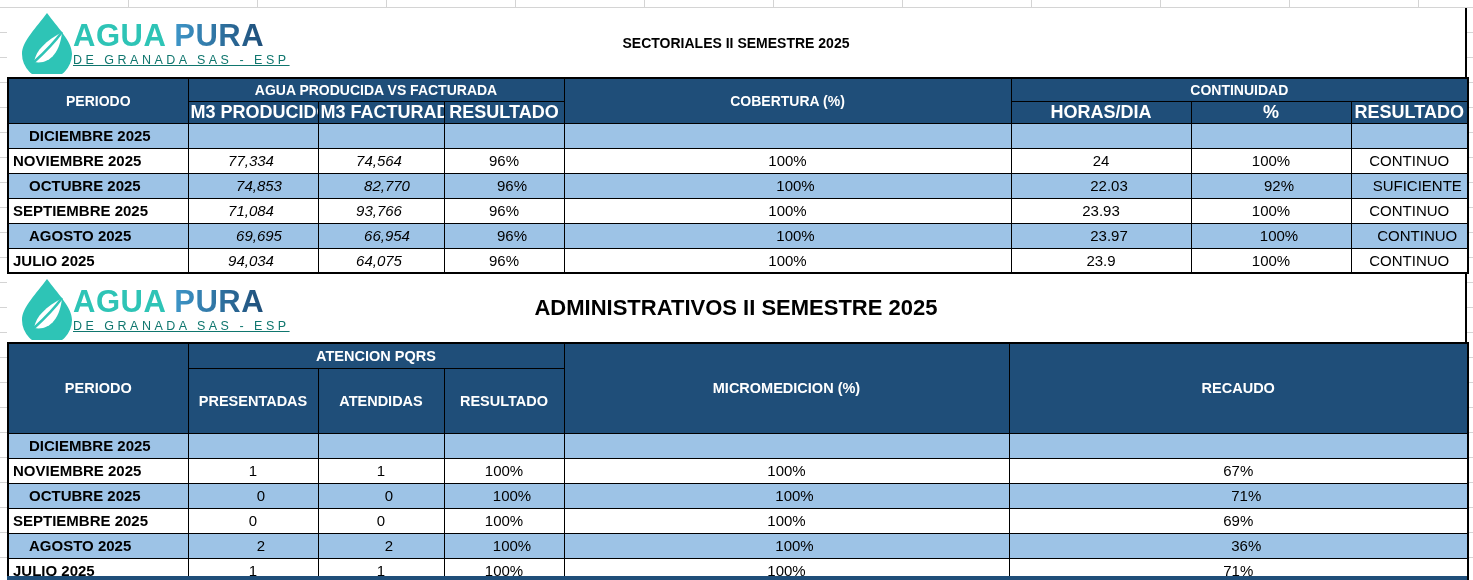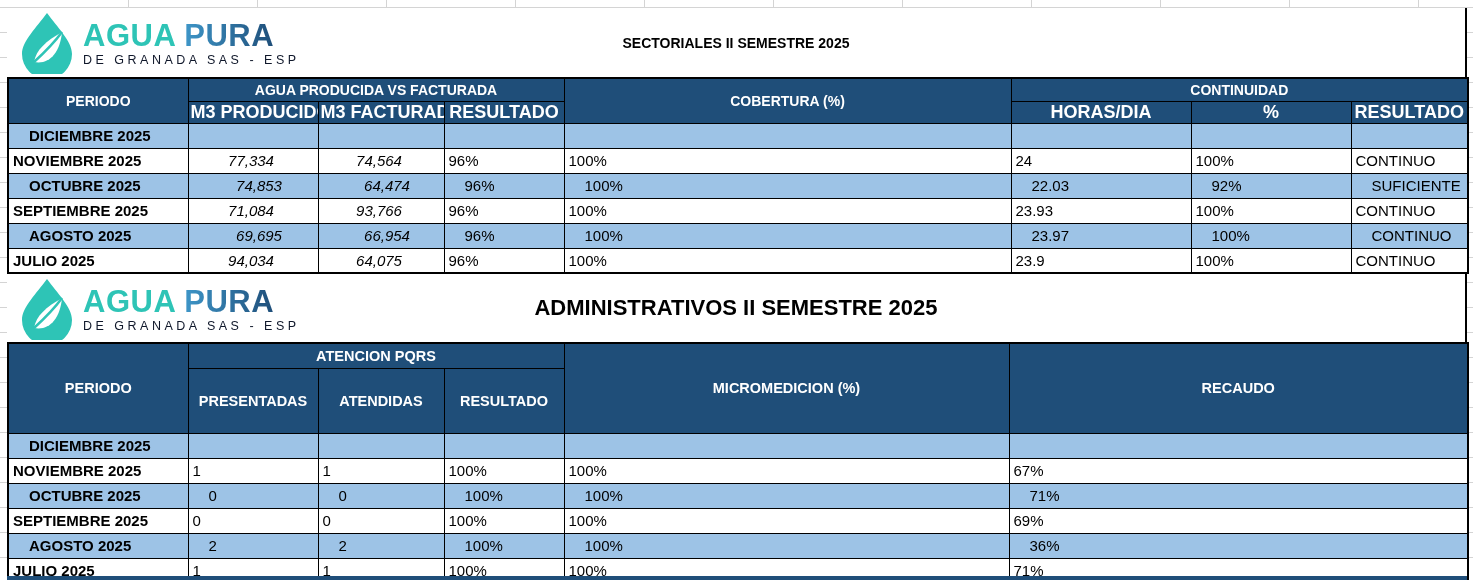--- a/index.html
+++ b/index.html
@@ -25,33 +25,33 @@
   }
   .content { position:absolute; left:7px; top:8px; width:1460px; }
 
   
   .section-head {
     position:relative; width:1460px; background:#fff;
     border-right:2px solid #000;
   }
   #head-1 { height:69px; }
   #head-2 { height:68px; }
-  .logo { position:absolute; left:14px; top:4px; display:flex; align-items:center; gap:10px; }
+  .logo { position:absolute; left:14px; top:4px; display:flex; align-items:center; }
   .logo-drop { width:52px; height:62px; }
   .logo-text .logo-row {
     font-weight:bold; font-size:31px; letter-spacing:0.5px; line-height:1;
     white-space:nowrap;
   }
   .logo-agua { color:var(--teal); }
   .logo-pura {
     background:linear-gradient(90deg,#3e96c8,var(--header-blue));
     -webkit-background-clip:text; background-clip:text; color:transparent;
   }
   .logo-sub {
-    font-size:12.5px; color:#0f172a; letter-spacing:3.5px; margin-top:2px; white-space:nowrap;
+    font-size:12.5px; color:#0f766e; letter-spacing:3.5px; margin-top:2px; white-space:nowrap;text-decoration:underline;
   }
   .section-title {
     position:absolute; left:0; right:0; top:0; bottom:0;
     display:flex; align-items:center; justify-content:center;
     font-weight:bold; color:#000;
   }
   #head-1 .section-title { font-size:14px; }
   #head-2 .section-title { font-size:22px; }
 
   
@@ -63,21 +63,21 @@
   th, td { border:1px solid #000; overflow:hidden; white-space:nowrap; }
   th {
     background:var(--header-blue); color:#fff; font-weight:bold; text-align:center;
     padding:0 2px;
   }
   tr.band td { background:var(--band-blue);padding-left:20px; }
   tr.plain td { background:#ffffff; }
   td { font-size:15px; color:#000; height:25px; padding:0 4px; }
   td.al-left  { text-align:left;  font-weight:bold; font-size:15px; padding-left:4px; }
   td.al-right { text-align:center; padding-right:8px;font-style:italic; }
-  td.al-center{ }
+  td.al-center{ text-align:center; }
 
   
   #table-sectoriales tr.hrow1 th { height:23px; font-size:14px; }
   #table-sectoriales tr.hrow2 th { height:22px; font-size:18px; }
   #table-sectoriales th.big-sub  { font-size:14.5px; }
   #table-sectoriales th.rowspan-th { font-size:14.5px; }
 
   
   #table-administrativos tr.hrow1 th { height:25px; font-size:14.5px; }
   #table-administrativos tr.hrow2 th { height:65px; font-size:14.5px; }
@@ -162,21 +162,21 @@
             <td class="al-right">74,564</td>
             <td class="al-center">96%</td>
             <td class="al-center">100%</td>
             <td class="al-center">24</td>
             <td class="al-center">100%</td>
             <td class="al-center">CONTINUO</td>
           </tr>
           <tr class="band">
             <td class="al-left">OCTUBRE 2025</td>
             <td class="al-right">74,853</td>
-            <td class="al-right">64,474</td>
+            <td class="al-right">82,770</td>
             <td class="al-center">96%</td>
             <td class="al-center">100%</td>
             <td class="al-center">22.03</td>
             <td class="al-center">92%</td>
             <td class="al-center">SUFICIENTE</td>
           </tr>
           <tr class="plain">
             <td class="al-left">SEPTIEMBRE 2025</td>
             <td class="al-right">71,084</td>
             <td class="al-right">93,766</td>

